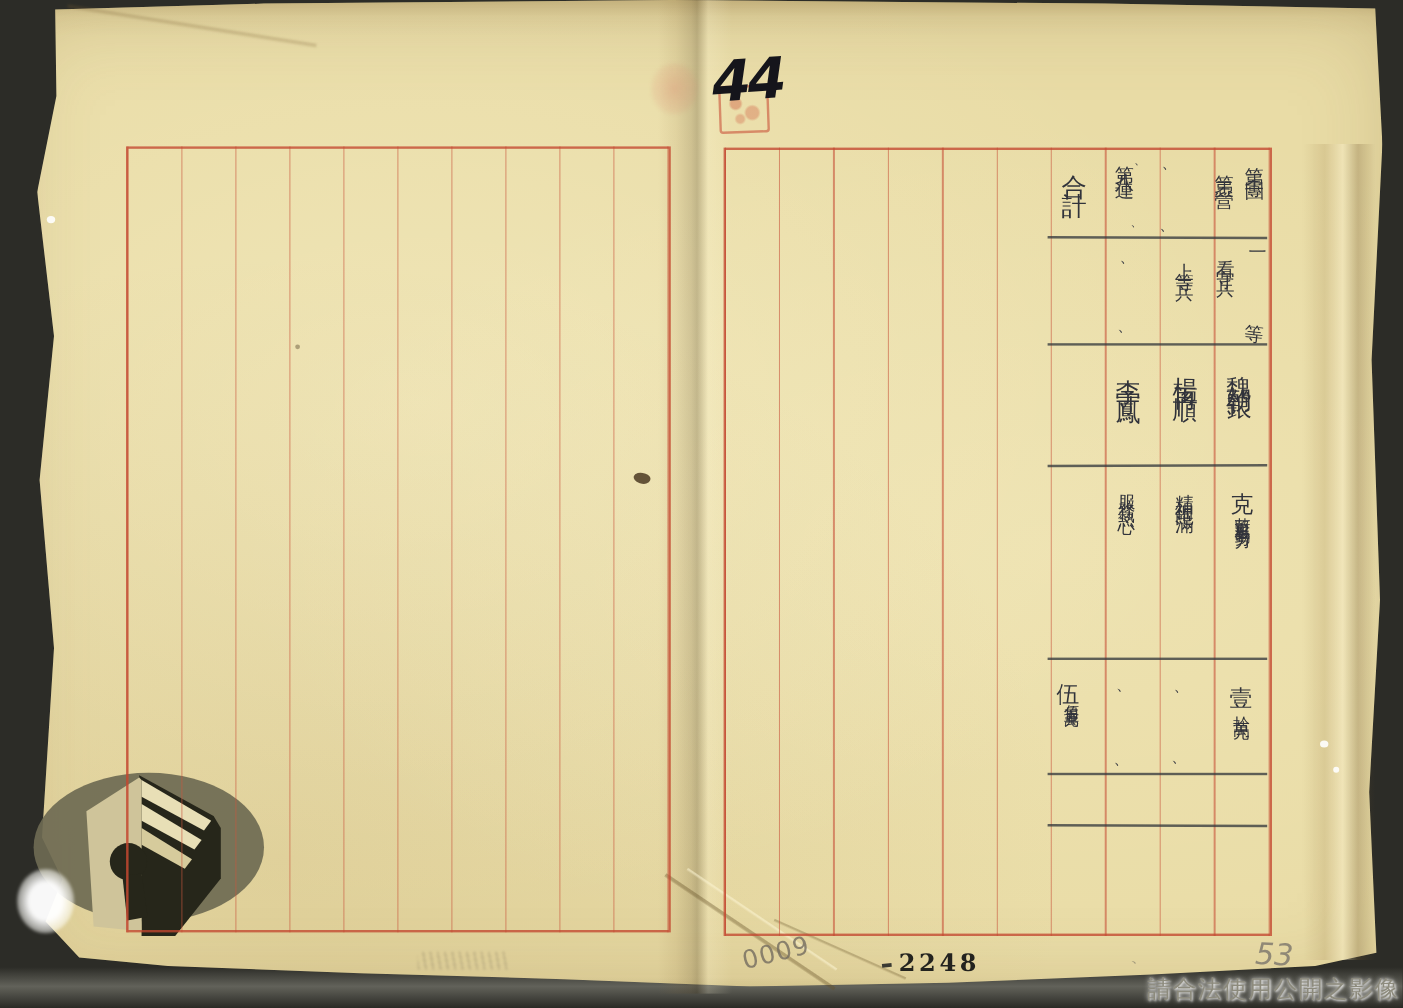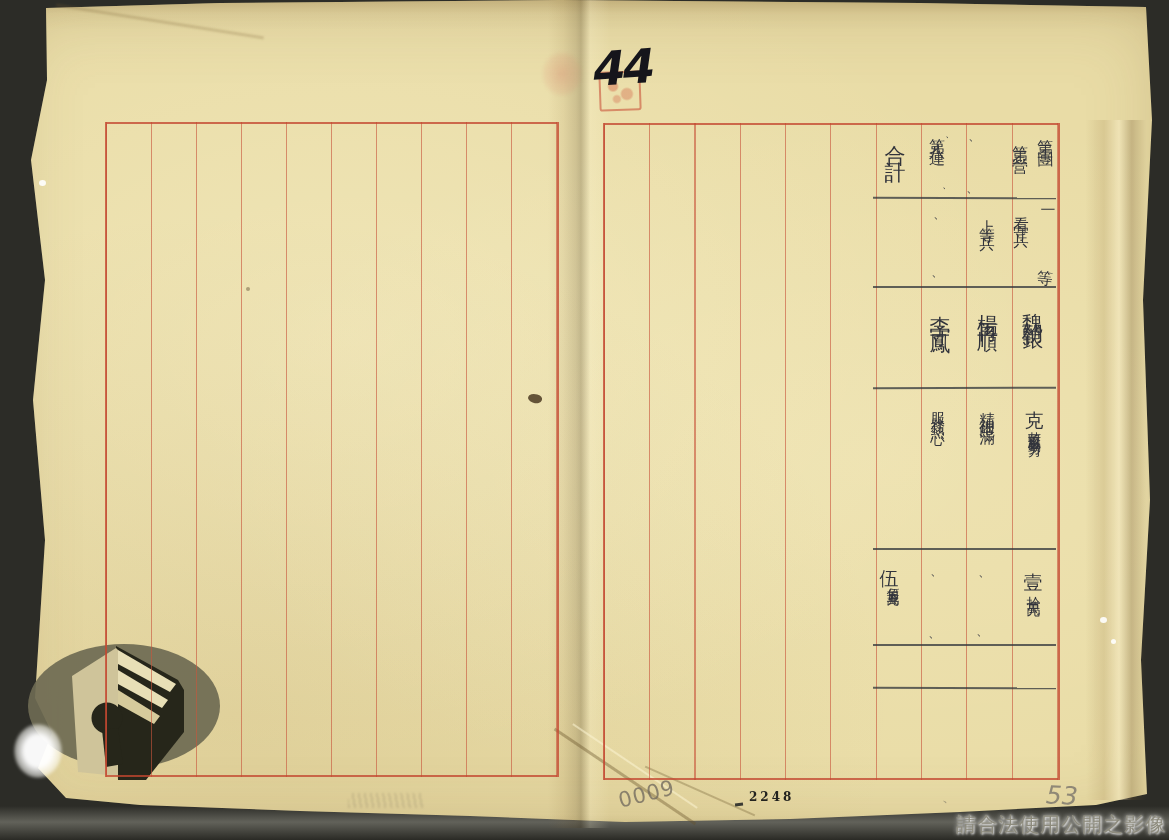--- a/index.html
+++ b/index.html
@@ -76,21 +76,21 @@
         border-radius:3px;transform:rotate(-2deg);}
   #seal::before{content:"";position:absolute;inset:2px;
         background:radial-gradient(circle at 30% 35%,rgba(205,80,55,.38) 0 4px,transparent 6px),
                    radial-gradient(circle at 70% 60%,rgba(205,80,55,.32) 0 5px,transparent 7px),
                    radial-gradient(circle at 40% 75%,rgba(205,80,55,.30) 0 3px,transparent 5px);}
   #faint-stamp{position:absolute;left:542px;top:52px;width:40px;height:44px;border-radius:6px;
         background:radial-gradient(ellipse,rgba(216,120,100,.30),rgba(216,120,100,.12) 60%,transparent 75%);
         filter:blur(1.5px);}
   #num44{position:absolute;left:593px;top:40px;font-size:47px;font-weight:700;color:#15151b;
         transform:rotate(-4deg) skewX(-12deg);letter-spacing:-3px;font-family:"DejaVu Sans",sans-serif;}
-  #num2248{position:absolute;left:749px;top:790px;font-size:12px;font-weight:700;letter-spacing:3px;
+  #num2248{position:absolute;left:749px;top:790px;font-size:20px;font-weight:700;letter-spacing:3px;
         color:#23231f;font-family:"DejaVu Serif",serif;}
   #dash2248{position:absolute;left:735px;top:803px;width:8px;height:2.5px;background:#3a3a33;transform:rotate(-6deg);}
   #num0009{position:absolute;left:618px;top:782px;font-size:21px;color:rgba(115,108,95,.80);
         transform:rotate(-14deg);letter-spacing:1px;}
   #num53{position:absolute;left:1046px;top:781px;font-size:25px;color:rgba(128,122,110,.85);
         transform:rotate(3deg);font-style:italic;}
   #pencil-tick{position:absolute;left:941px;top:788px;font-size:14px;color:rgba(120,115,100,.60);transform:rotate(-12deg);}
   #watermark{position:absolute;left:956px;top:811px;font-size:20px;letter-spacing:1px;color:#8d8b7d;
         font-family:"DejaVu Serif",serif;
         text-shadow:0 0 4px rgba(255,255,255,.95),1px 1px 2px rgba(255,255,255,.85);}

